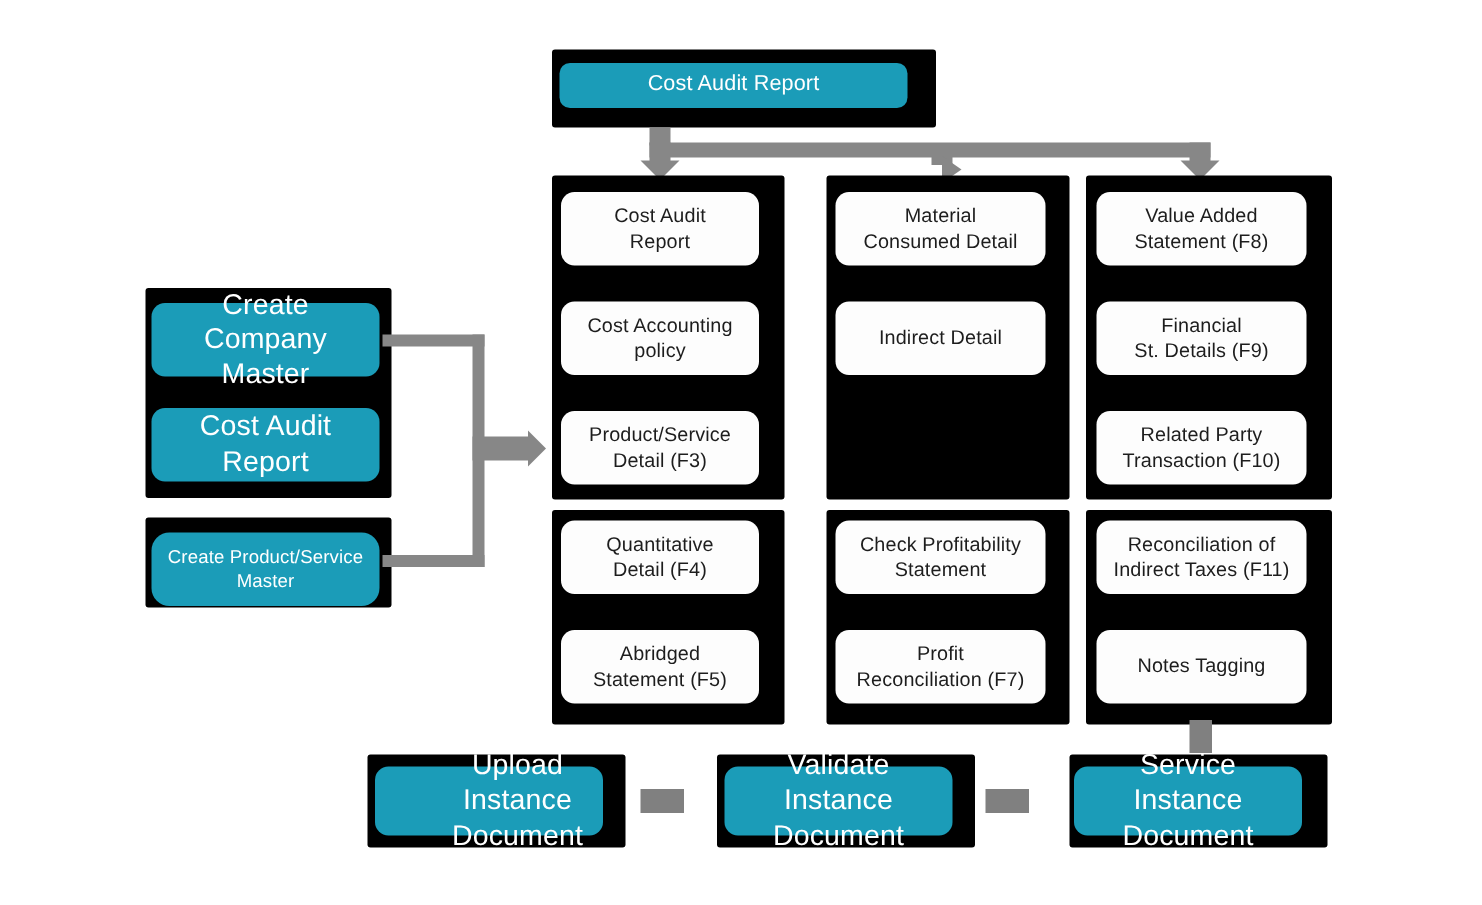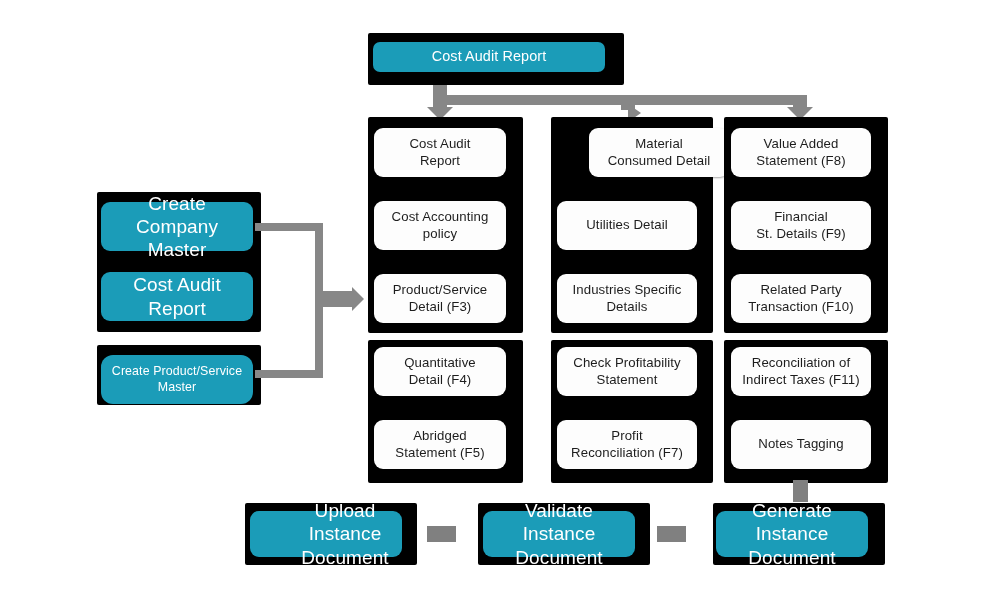--- a/index.html
+++ b/index.html
@@ -120,25 +120,23 @@
   <div class="node white" style="left:374px;top:274px;width:132px;height:49px;">Product/Service
 Detail (F3)</div>
   <div class="node white" style="left:374px;top:347px;width:132px;height:49px;">Quantitative
 Detail (F4)</div>
   <div class="node white" style="left:374px;top:420px;width:132px;height:49px;">Abridged
 Statement (F5)</div>
 
   <div class="panel" style="left:551px;top:117px;width:162px;height:216px;"></div>
   <div class="panel" style="left:551px;top:340px;width:162px;height:143px;"></div>
 
-  <div class="node white" style="left:557px;top:128px;width:140px;height:49px;margin-left:32px;">Material
+  <div class="node white" style="left:557px;top:128px;width:140px;height:49px;">Material
 Consumed Detail</div>
-  <div class="node white" style="left:557px;top:201px;width:140px;height:49px;">Utilities Detail</div>
-  <div class="node white" style="left:557px;top:274px;width:140px;height:49px;">Industries Specific
-Details</div>
+  <div class="node white" style="left:557px;top:201px;width:140px;height:49px;">Indirect Detail</div>
   <div class="node white" style="left:557px;top:347px;width:140px;height:49px;">Check Profitability
 Statement</div>
   <div class="node white" style="left:557px;top:420px;width:140px;height:49px;">Profit
 Reconciliation (F7)</div>
 
   <div class="panel" style="left:724px;top:117px;width:164px;height:216px;"></div>
   <div class="panel" style="left:724px;top:340px;width:164px;height:143px;"></div>
 
   <div class="node white" style="left:731px;top:128px;width:140px;height:49px;">Value Added
 Statement (F8)</div>
@@ -153,19 +151,19 @@
   <div class="stub" style="left:793px;top:480px;width:15px;height:22px;"></div>
 
   <div class="panel" style="left:245px;top:503px;width:172px;height:62px;"></div>
   <div class="panel" style="left:478px;top:503px;width:172px;height:62px;"></div>
   <div class="panel" style="left:713px;top:503px;width:172px;height:62px;"></div>
 
   <div class="node teal" style="left:250px;top:511px;width:152px;height:46px;padding-left:44px;">Upload Instance
 Document</div>
   <div class="node teal" style="left:483px;top:511px;width:152px;height:46px;">Validate Instance
 Document</div>
-  <div class="node teal" style="left:716px;top:511px;width:152px;height:46px;">Generate Instance
+  <div class="node teal" style="left:716px;top:511px;width:152px;height:46px;">Service Instance
 Document</div>
 
   <div class="stub" style="left:427px;top:526px;width:29px;height:16px;"></div>
   <div class="stub" style="left:657px;top:526px;width:29px;height:16px;"></div>
 
 </div>
 
 </body></html>

